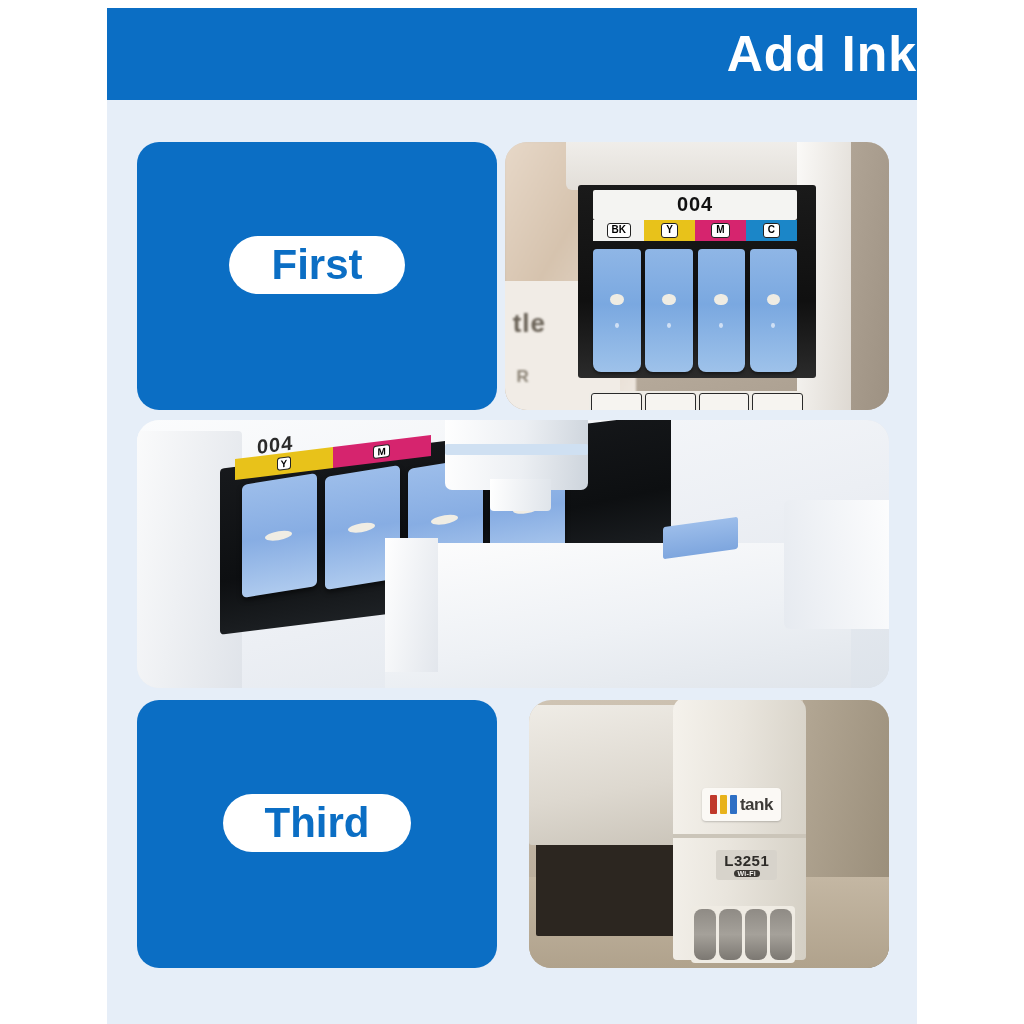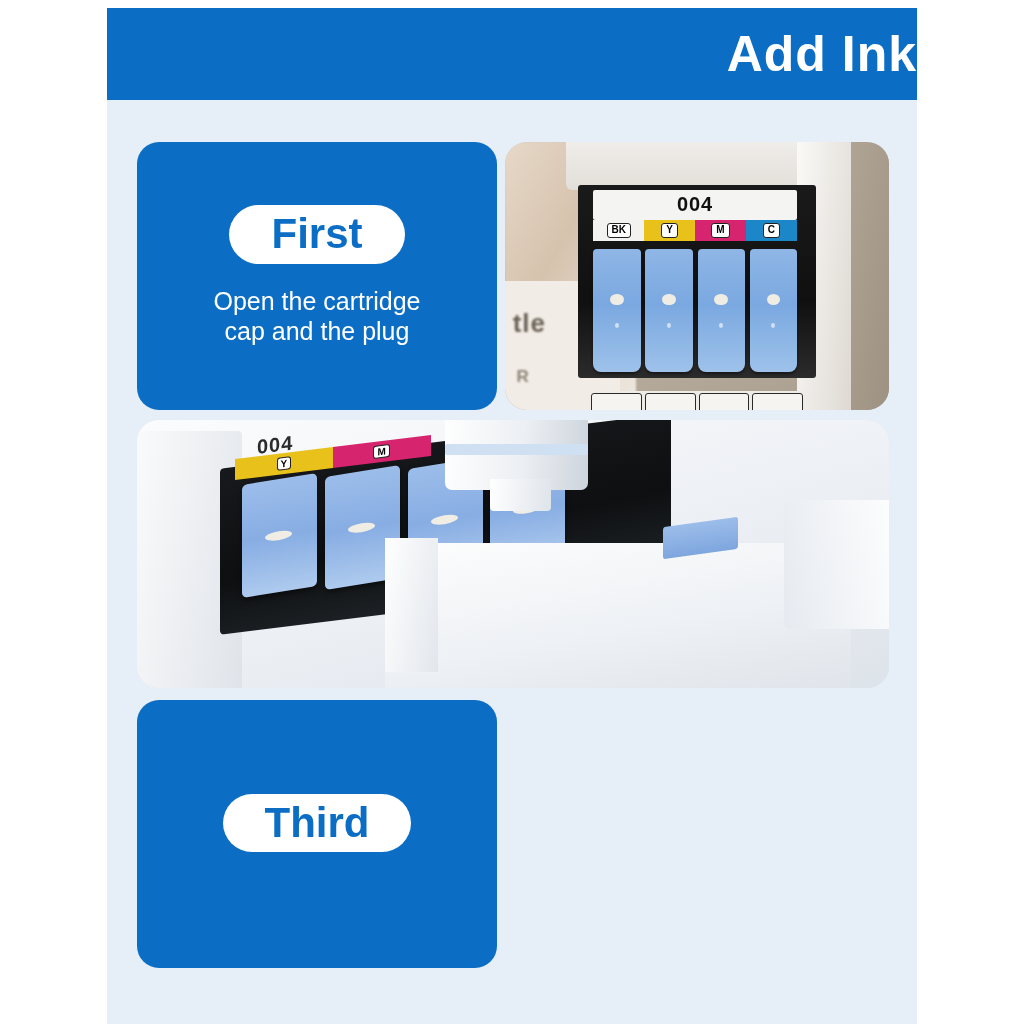--- a/index.html
+++ b/index.html
@@ -279,22 +279,20 @@
   </div>
 
   <div class="body-area">
 
     <div class="row row-1">
 
       <div class="txt-card">
         <div class="pill">
           <span>First</span>
         </div>
-        <div class="desc">Open the cartridge
-cap and the plug</div>
       </div>
 
       <div class="photo-card p1">
         <div class="left-blur"></div>
         <div class="left-doc"></div>
         <div class="left-doc-txt">tle</div>
         <div class="left-doc-txt2">R</div>
         <div class="printer-top"></div>
         <div class="right-panel"></div>
         <div class="right-door"></div>
@@ -367,16 +365,43 @@
     </div>
 
     <div class="row row-3">
 
       <div class="txt-card">
         <div class="pill">
           <span>Third</span>
         </div>
       </div>
 
+      <div class="photo-card p3">
+        <div class="wall"></div>
+        <div class="desk"></div>
+        <div class="shadow"></div>
+        <div class="left-box"></div>
+        <div class="printer"></div>
+        <div class="printer-seam"></div>
+
+        <div class="logo">
+          <span class="bot" style="background:#C0392B"></span>
+          <span class="bot" style="background:#E8B21A"></span>
+          <span class="bot" style="background:#2E6FC4"></span>
+          <span class="lt">tank</span>
+        </div>
+
+        <div class="model">
+          <span class="mtxt">L3251</span>
+          <span class="wifi">Wi-Fi</span>
+        </div>
+
+        <div class="tanks">
+          <i></i>
+          <i></i>
+          <i></i>
+          <i></i>
+        </div>
+      </div>
     </div>
 
   </div>
 </div>
 
 </body></html>

